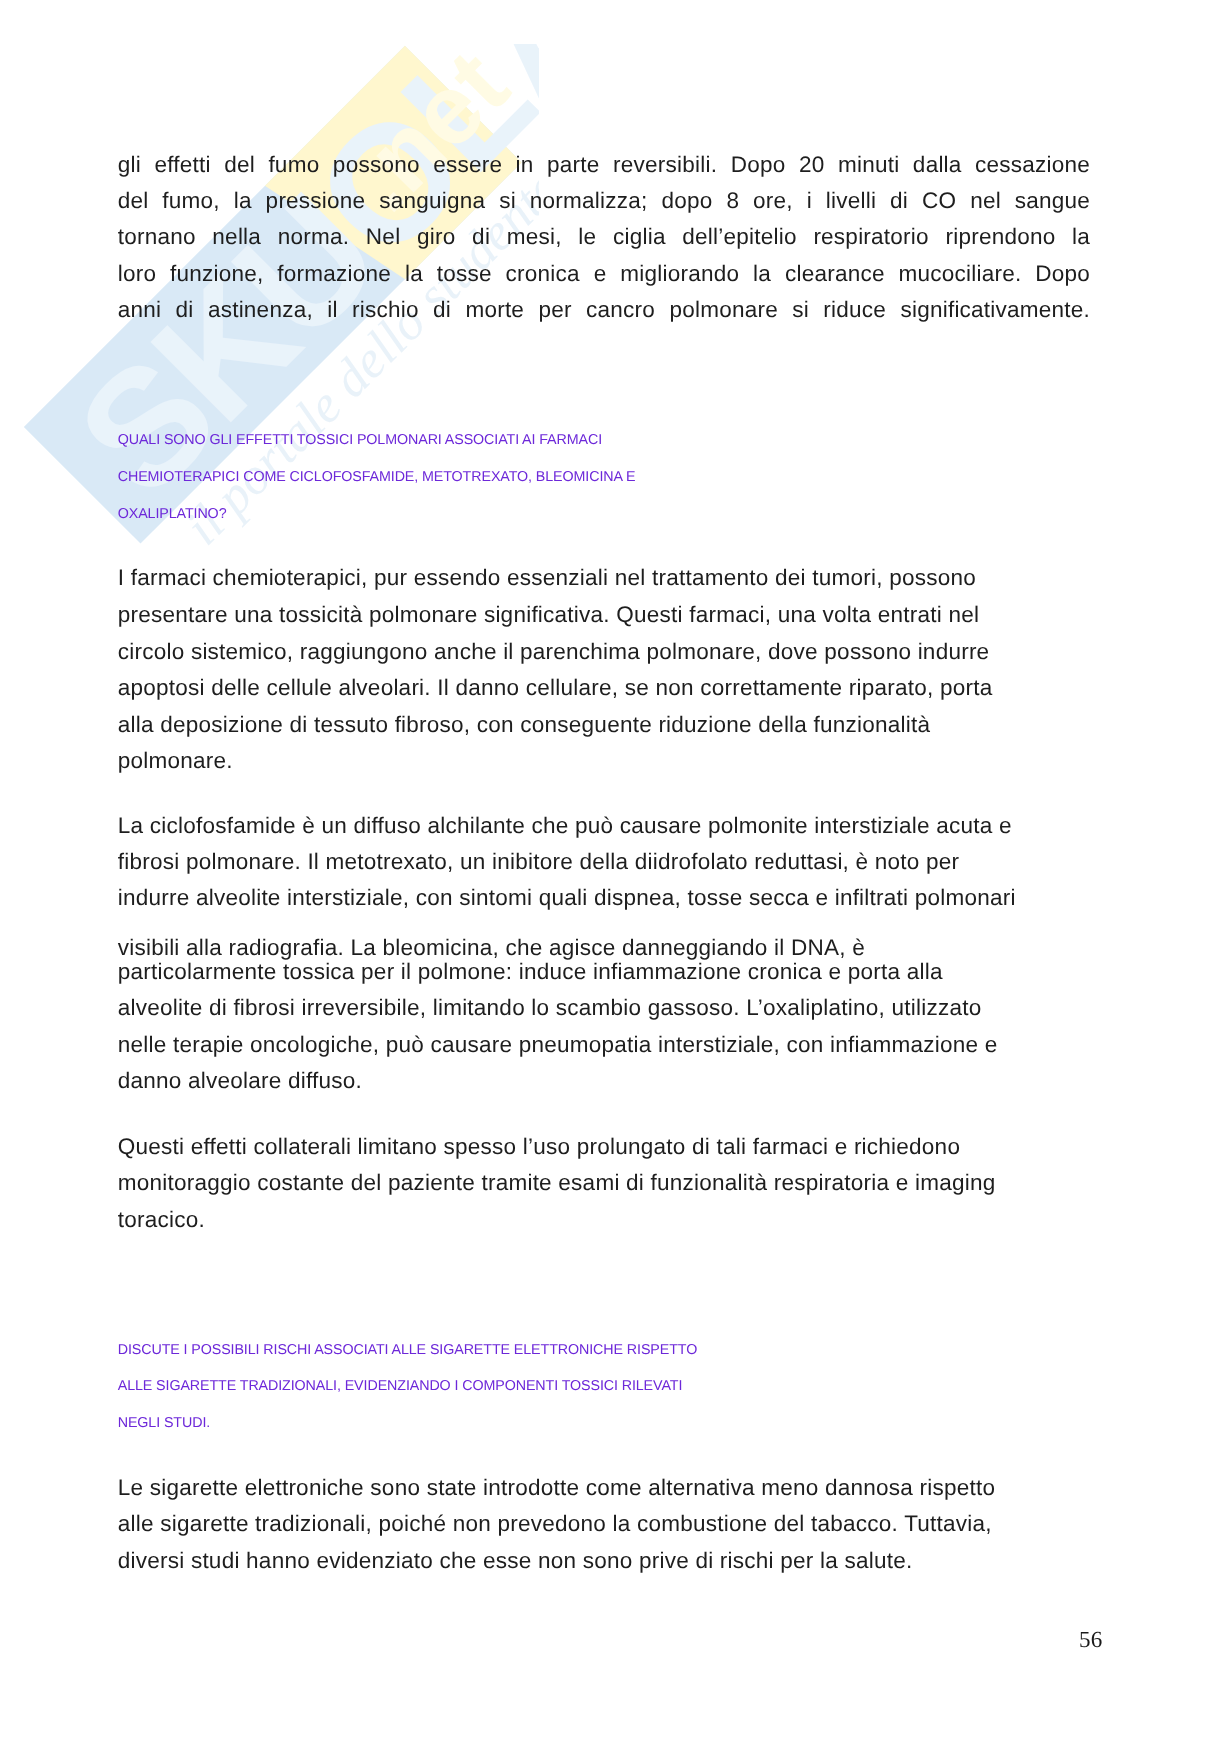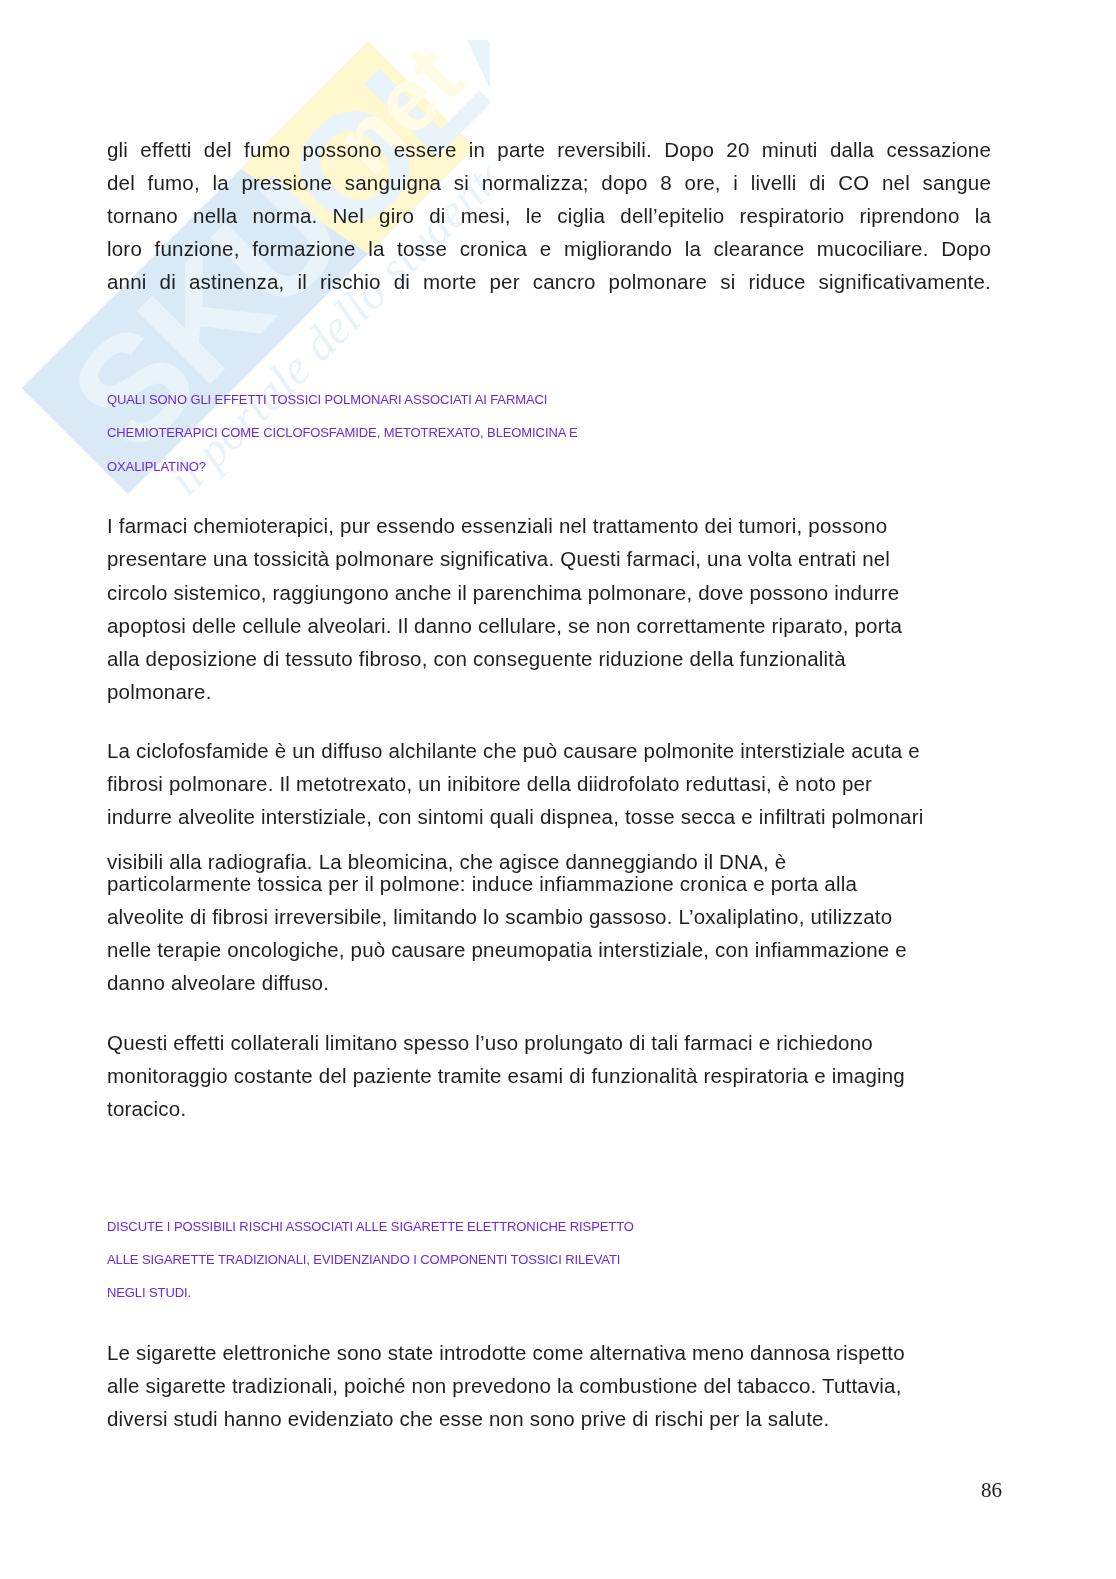--- a/index.html
+++ b/index.html
@@ -122,13 +122,13 @@
   </div>
 
   <div>
     <div class="line" style="top:1336px">Le sigarette elettroniche sono state introdotte come alternativa meno dannosa rispetto</div>
     <div class="line" style="top:1369px">alle sigarette tradizionali, poiché non prevedono la combustione del tabacco. Tuttavia,</div>
     <div class="line" style="top:1402px">diversi studi hanno evidenziato che esse non sono prive di rischi per la salute.</div>
   </div>
 
 </div>
 
-<div class="page-number">86</div>
+<div class="page-number">56</div>
 
 </body></html>

